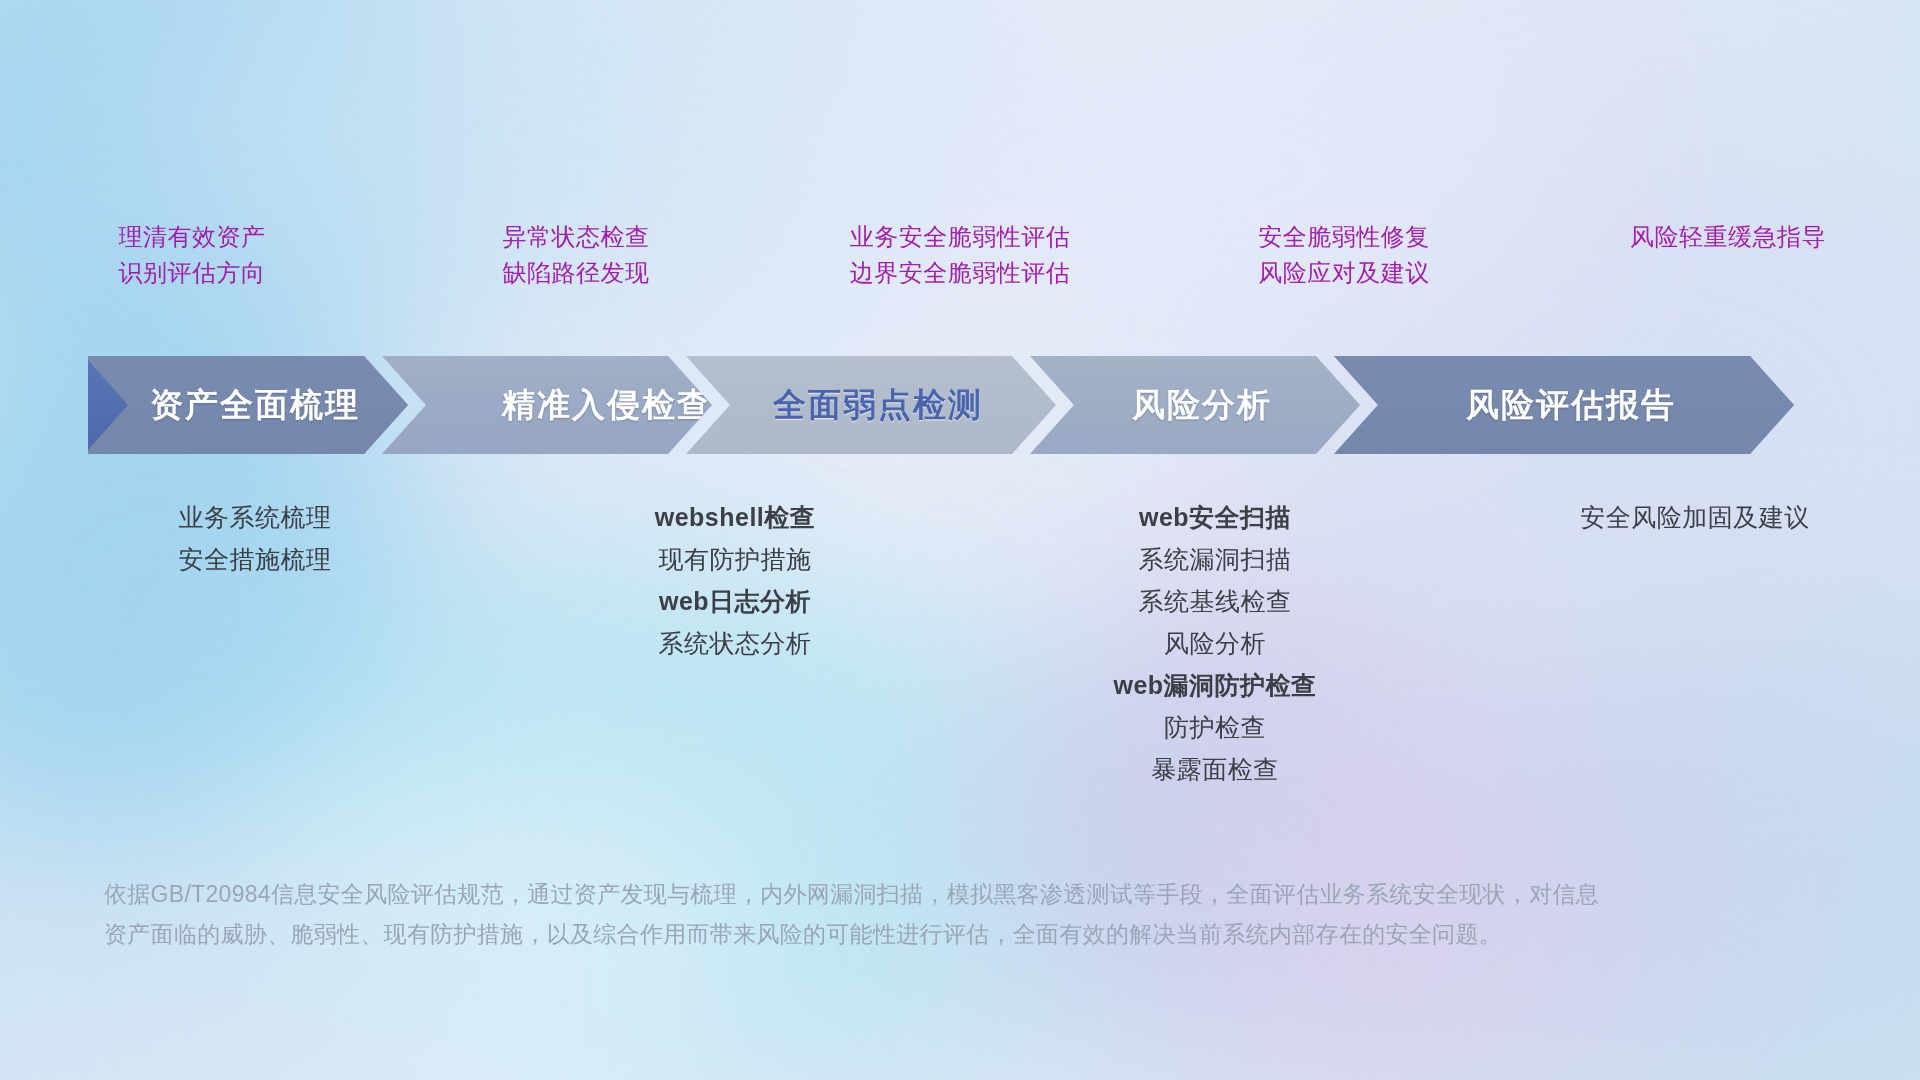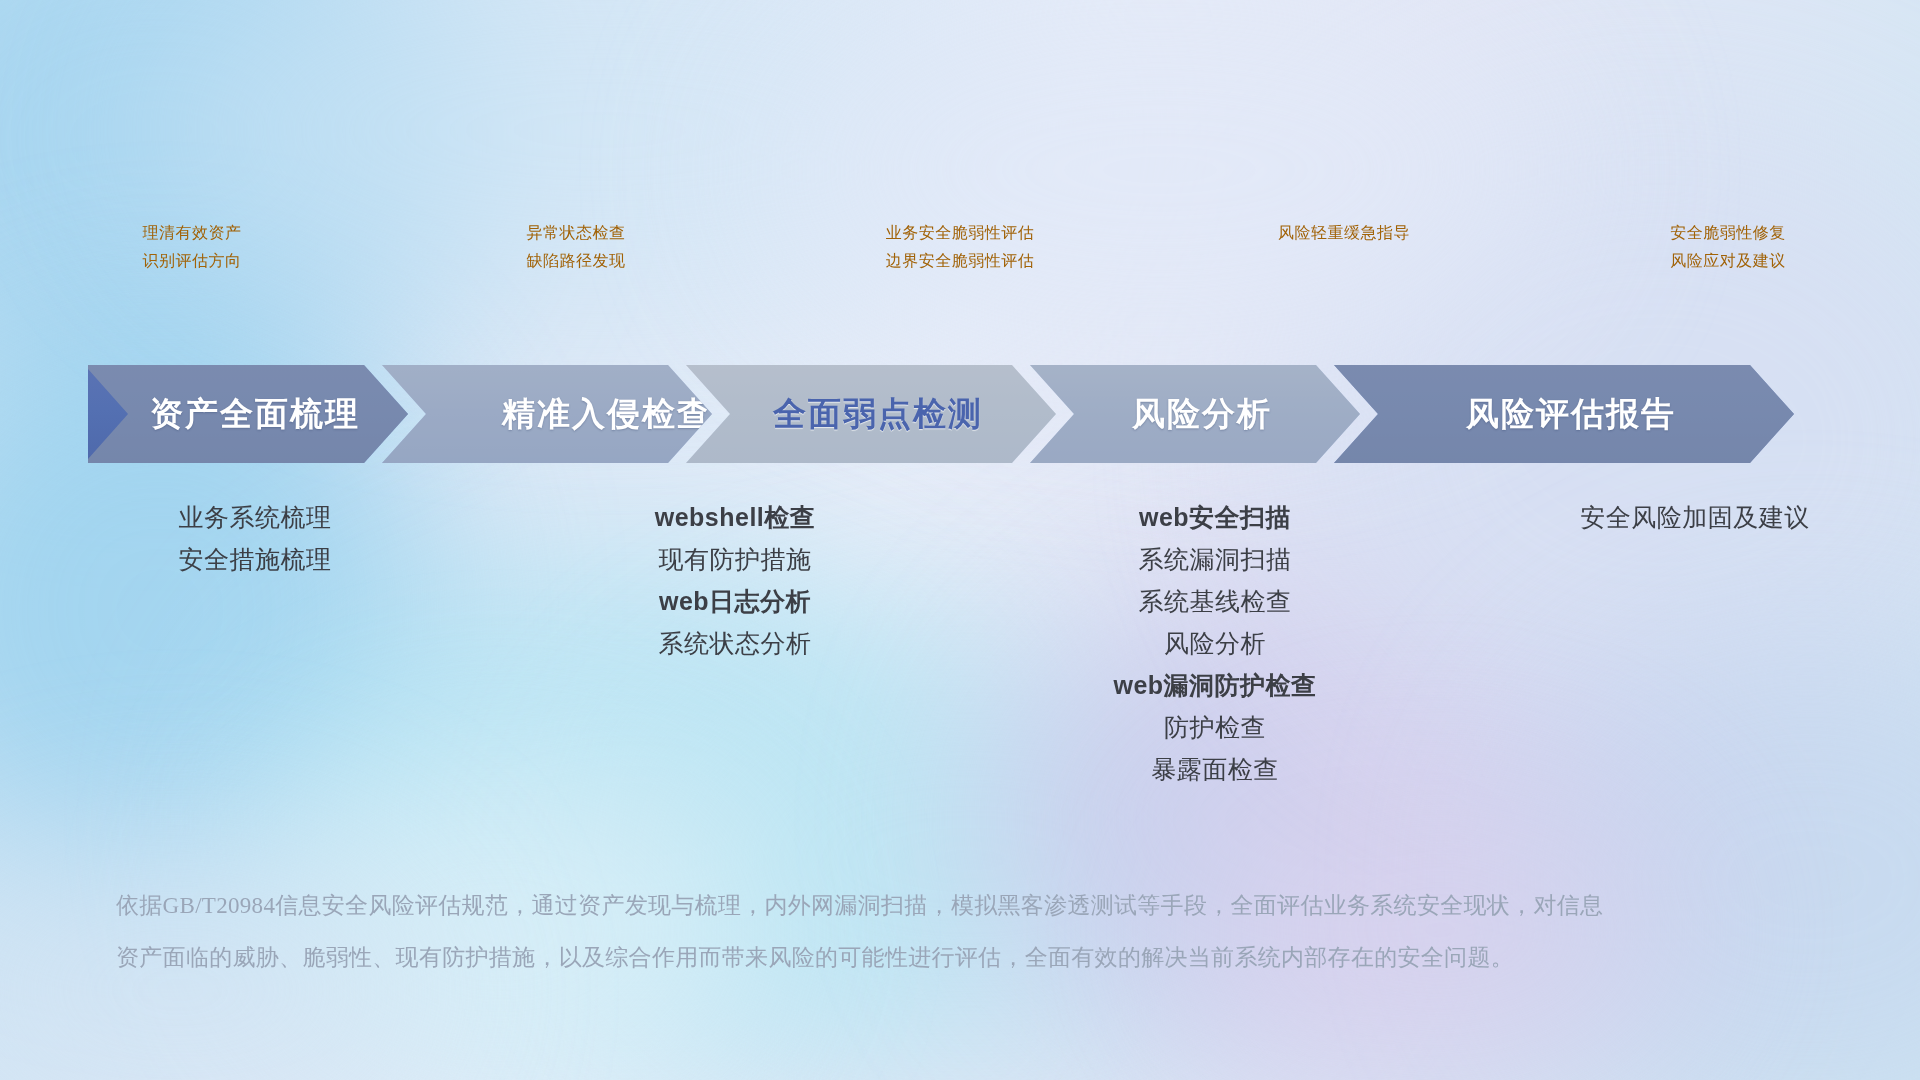--- a/index.html
+++ b/index.html
@@ -68,32 +68,32 @@
   }
   .top-col {
     flex: 1 1 0;
     display: flex;
     flex-direction: column;
     align-items: center;
     justify-content: flex-start;
     gap: 12px;
   }
   .top-col .note-line {
-    font-size: 16px;
-    color: #a16207;
+    font-size: 24px;
+    color: #a21caf;
     letter-spacing: .5px;
     line-height: 1;
     white-space: nowrap;
   }
 
   
   .chevron-band {
     position: absolute;
     left: 88px;
-    top: 365px;
+    top: 356px;
     width: 1760px;
     height: 114px;
     display: flex;
   }
   .chev {
     position: relative;
     height: 98px;
     display: flex;
     align-items: center;
     justify-content: center;
@@ -187,21 +187,21 @@
   .footer {
     position: absolute;
     left: 100px;
     top: 872px;
     width: 1640px;
     font-size: 23px;
     line-height: 36px;
     color: #9aa6b8;
     letter-spacing: .3px;
   }
-  .footer p { margin: 16px; font-family: Liberation Serif, serif; }
+  .footer p { margin: 4px; }
 </style>
 </head>
 <body>
 
 <div id="slide">
 
   <div class="bg-layer bg-base"></div>
   <div class="bg-layer">
     <div class="blob blob-1"></div>
     <div class="blob blob-2"></div>
@@ -228,26 +228,26 @@
       <div class="note-line">异常状态检查</div>
       <div class="note-line">缺陷路径发现</div>
     </div>
 
     <div class="top-col">
       <div class="note-line">业务安全脆弱性评估</div>
       <div class="note-line">边界安全脆弱性评估</div>
     </div>
 
     <div class="top-col">
-      <div class="note-line">风险轻重缓急指导</div>
-    </div>
-
-    <div class="top-col">
       <div class="note-line">安全脆弱性修复</div>
       <div class="note-line">风险应对及建议</div>
+    </div>
+
+    <div class="top-col">
+      <div class="note-line">风险轻重缓急指导</div>
     </div>
 
   </div>
 
   <div class="chevron-band">
 
     <div class="chev chev-1 dark">
       <span class="chev-shadow"></span>
       <span class="chev-label">资产全面梳理</span>
     </div>

